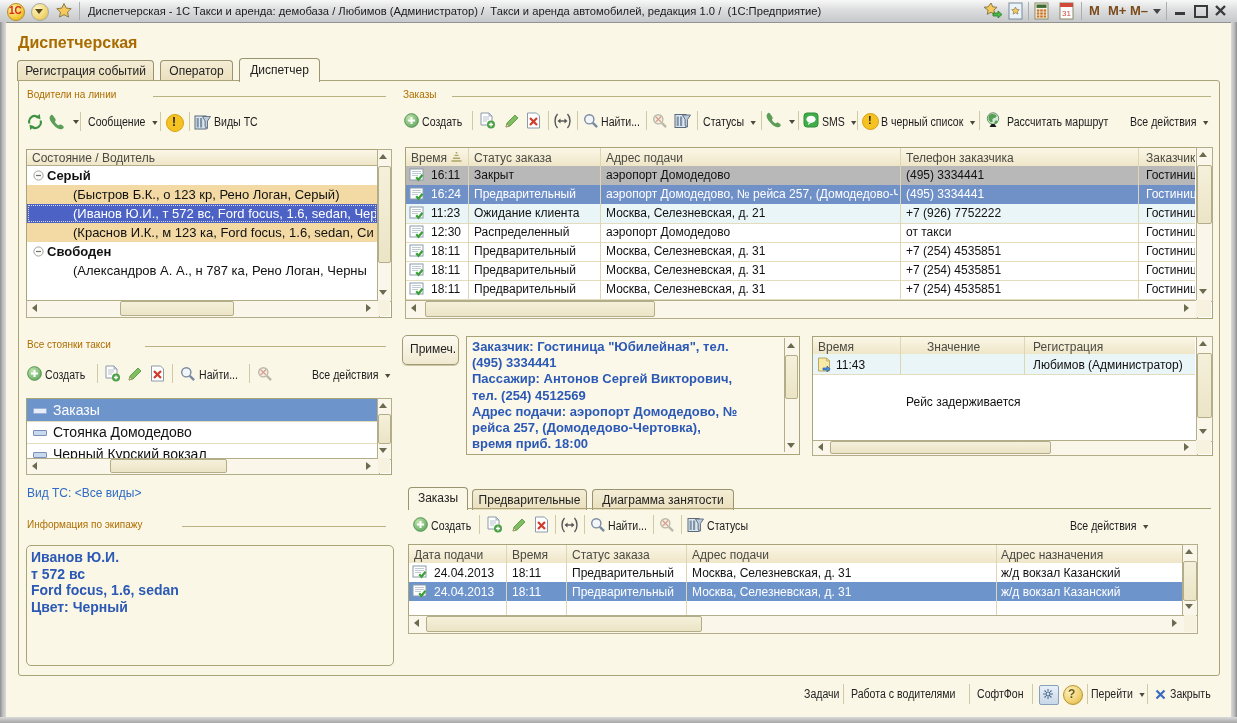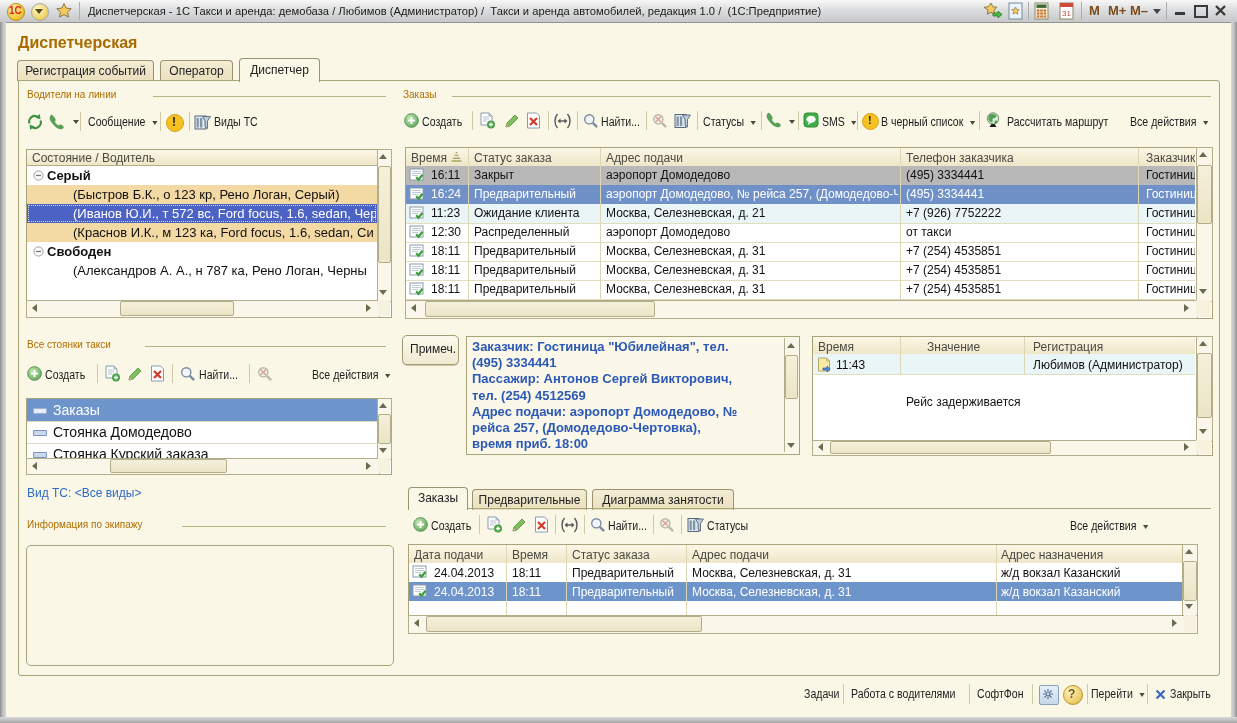--- a/index.html
+++ b/index.html
@@ -218,39 +218,40 @@
   <div class="row" style="left:27px;top:399px;width:350px;height:22px;background:#6E94CC;"></div>
   <div class="row" style="left:27px;top:421px;width:350px;height:22px;background:#fff;"></div>
   <div class="row" style="left:27px;top:443px;width:350px;height:15px;background:#fff;"></div>
   <div class="abs" style="left:33px;top:408px;width:12px;height:4px;background:#E8EEF8;border:1px solid #9AB0D8;border-radius:1px;"></div>
   <div class="row" style="left:53px;top:402px;width:320px;font-size:14px;color:#fff;">Заказы</div>
   <div class="rline" style="left:27px;top:421px;width:350px;"></div>
       <div class="rline" style="left:27px;top:443px;width:350px;"></div>
       <div class="abs" style="left:33px;top:430px;width:12px;height:4px;background:#C8D8EE;border:1px solid #7A90B8;border-radius:1px;"></div>
   <div class="row" style="left:53px;top:424px;width:320px;font-size:14px;">Стоянка Домодедово</div>
   <div class="abs" style="left:33px;top:452px;width:12px;height:4px;background:#C8D8EE;border:1px solid #7A90B8;border-radius:1px;"></div>
-  <div class="row" style="left:53px;top:446px;width:320px;height:12px;font-size:14px;">Стоянка Курский заказа</div>
+  <div class="row" style="left:53px;top:446px;width:320px;height:12px;font-size:14px;">Черный Курский вокзал</div>
 
   <div class="sb" style="left:377px;top:398px;width:13px;height:60px;"></div>
   <div class="arr arrU" style="left:379px;top:403px;"></div>
   <div class="sbt" style="left:378px;top:414px;width:11px;height:28px;"></div>
   <div class="arr arrD" style="left:379px;top:448px;"></div>
 
   <div class="sb" style="left:26px;top:458px;width:352px;height:15px;"></div>
   <div class="arr arrL" style="left:32px;top:462px;"></div>
   <div class="sbt" style="left:110px;top:459px;width:115px;height:12px;"></div>
   <div class="arr arrR" style="left:366px;top:462px;"></div>
   <div class="abs" style="left:378px;top:458px;width:12px;height:15px;background:#F6F2DF;"></div>
 </div>
 
 <div class="abs" style="left:27px;top:486px;font-size:12px;color:#2E6BC4;">Вид ТС: &lt;Все виды&gt;</div>
 
 <div class="g" style="left:27px;top:519px;">Информация по экипажу</div>
 <div class="gline" style="left:182px;top:526px;width:204px;"></div>
 <div class="abs" style="left:26px;top:545px;width:366px;height:119px;border:1px solid #A9A478;border-radius:5px;background:#FAF7E6;"></div>
+<div class="abs blue" style="left:31px;top:549px;font-size:14px;line-height:16.5px;">Иванов Ю.И.<br>т 572 вс<br>Ford focus, 1.6, sedan<br>Цвет: Черный</div>
 
 <div class="g" style="left:403px;top:89px;">Заказы</div>
 <div class="gline" style="left:452px;top:96px;width:759px;"></div>
 <div id="tb-orders">
   <svg class="ico" style="left:404px;top:113px;" width="15" height="15" viewBox="0 0 16 16">
         <circle cx="8" cy="8" r="7.3" fill="url(#gg2)" stroke="#4E8F4E"></circle>
         <defs>
           <radialGradient id="gg2" cx=".35" cy=".3" r=".9">
             <stop offset="0" stop-color="#BFE3AC"></stop>
             <stop offset="1" stop-color="#55A054"></stop>

